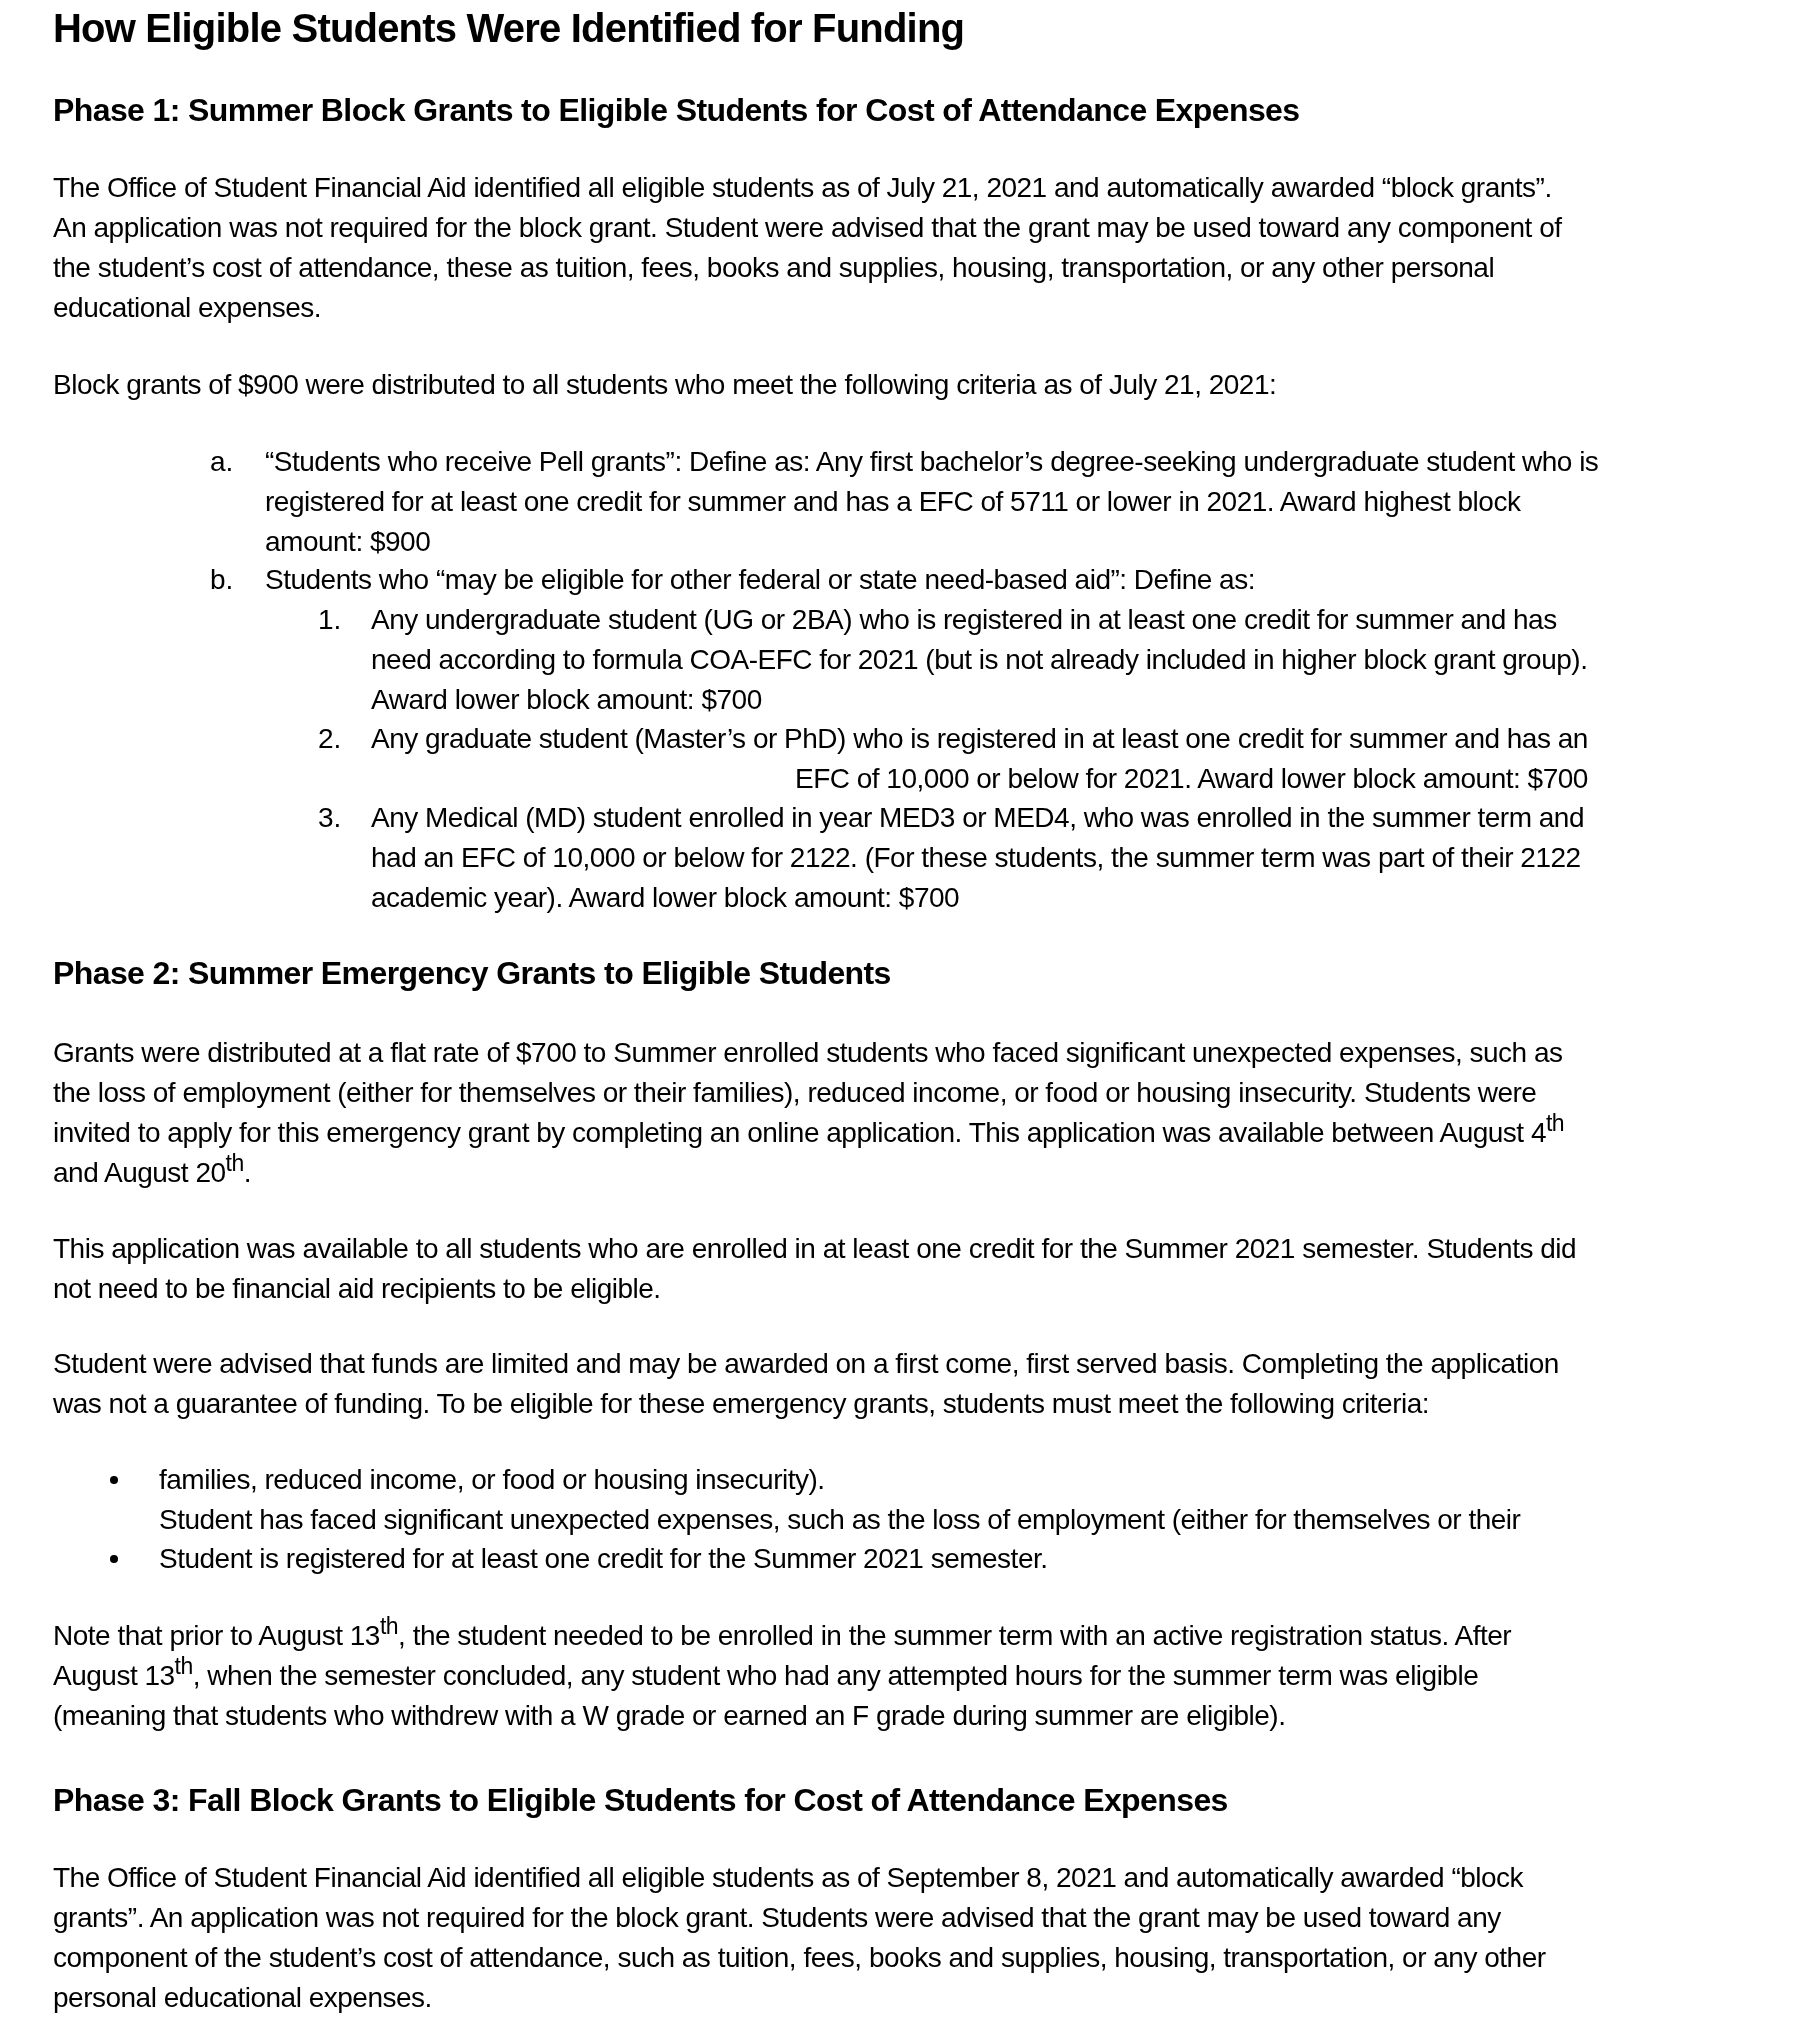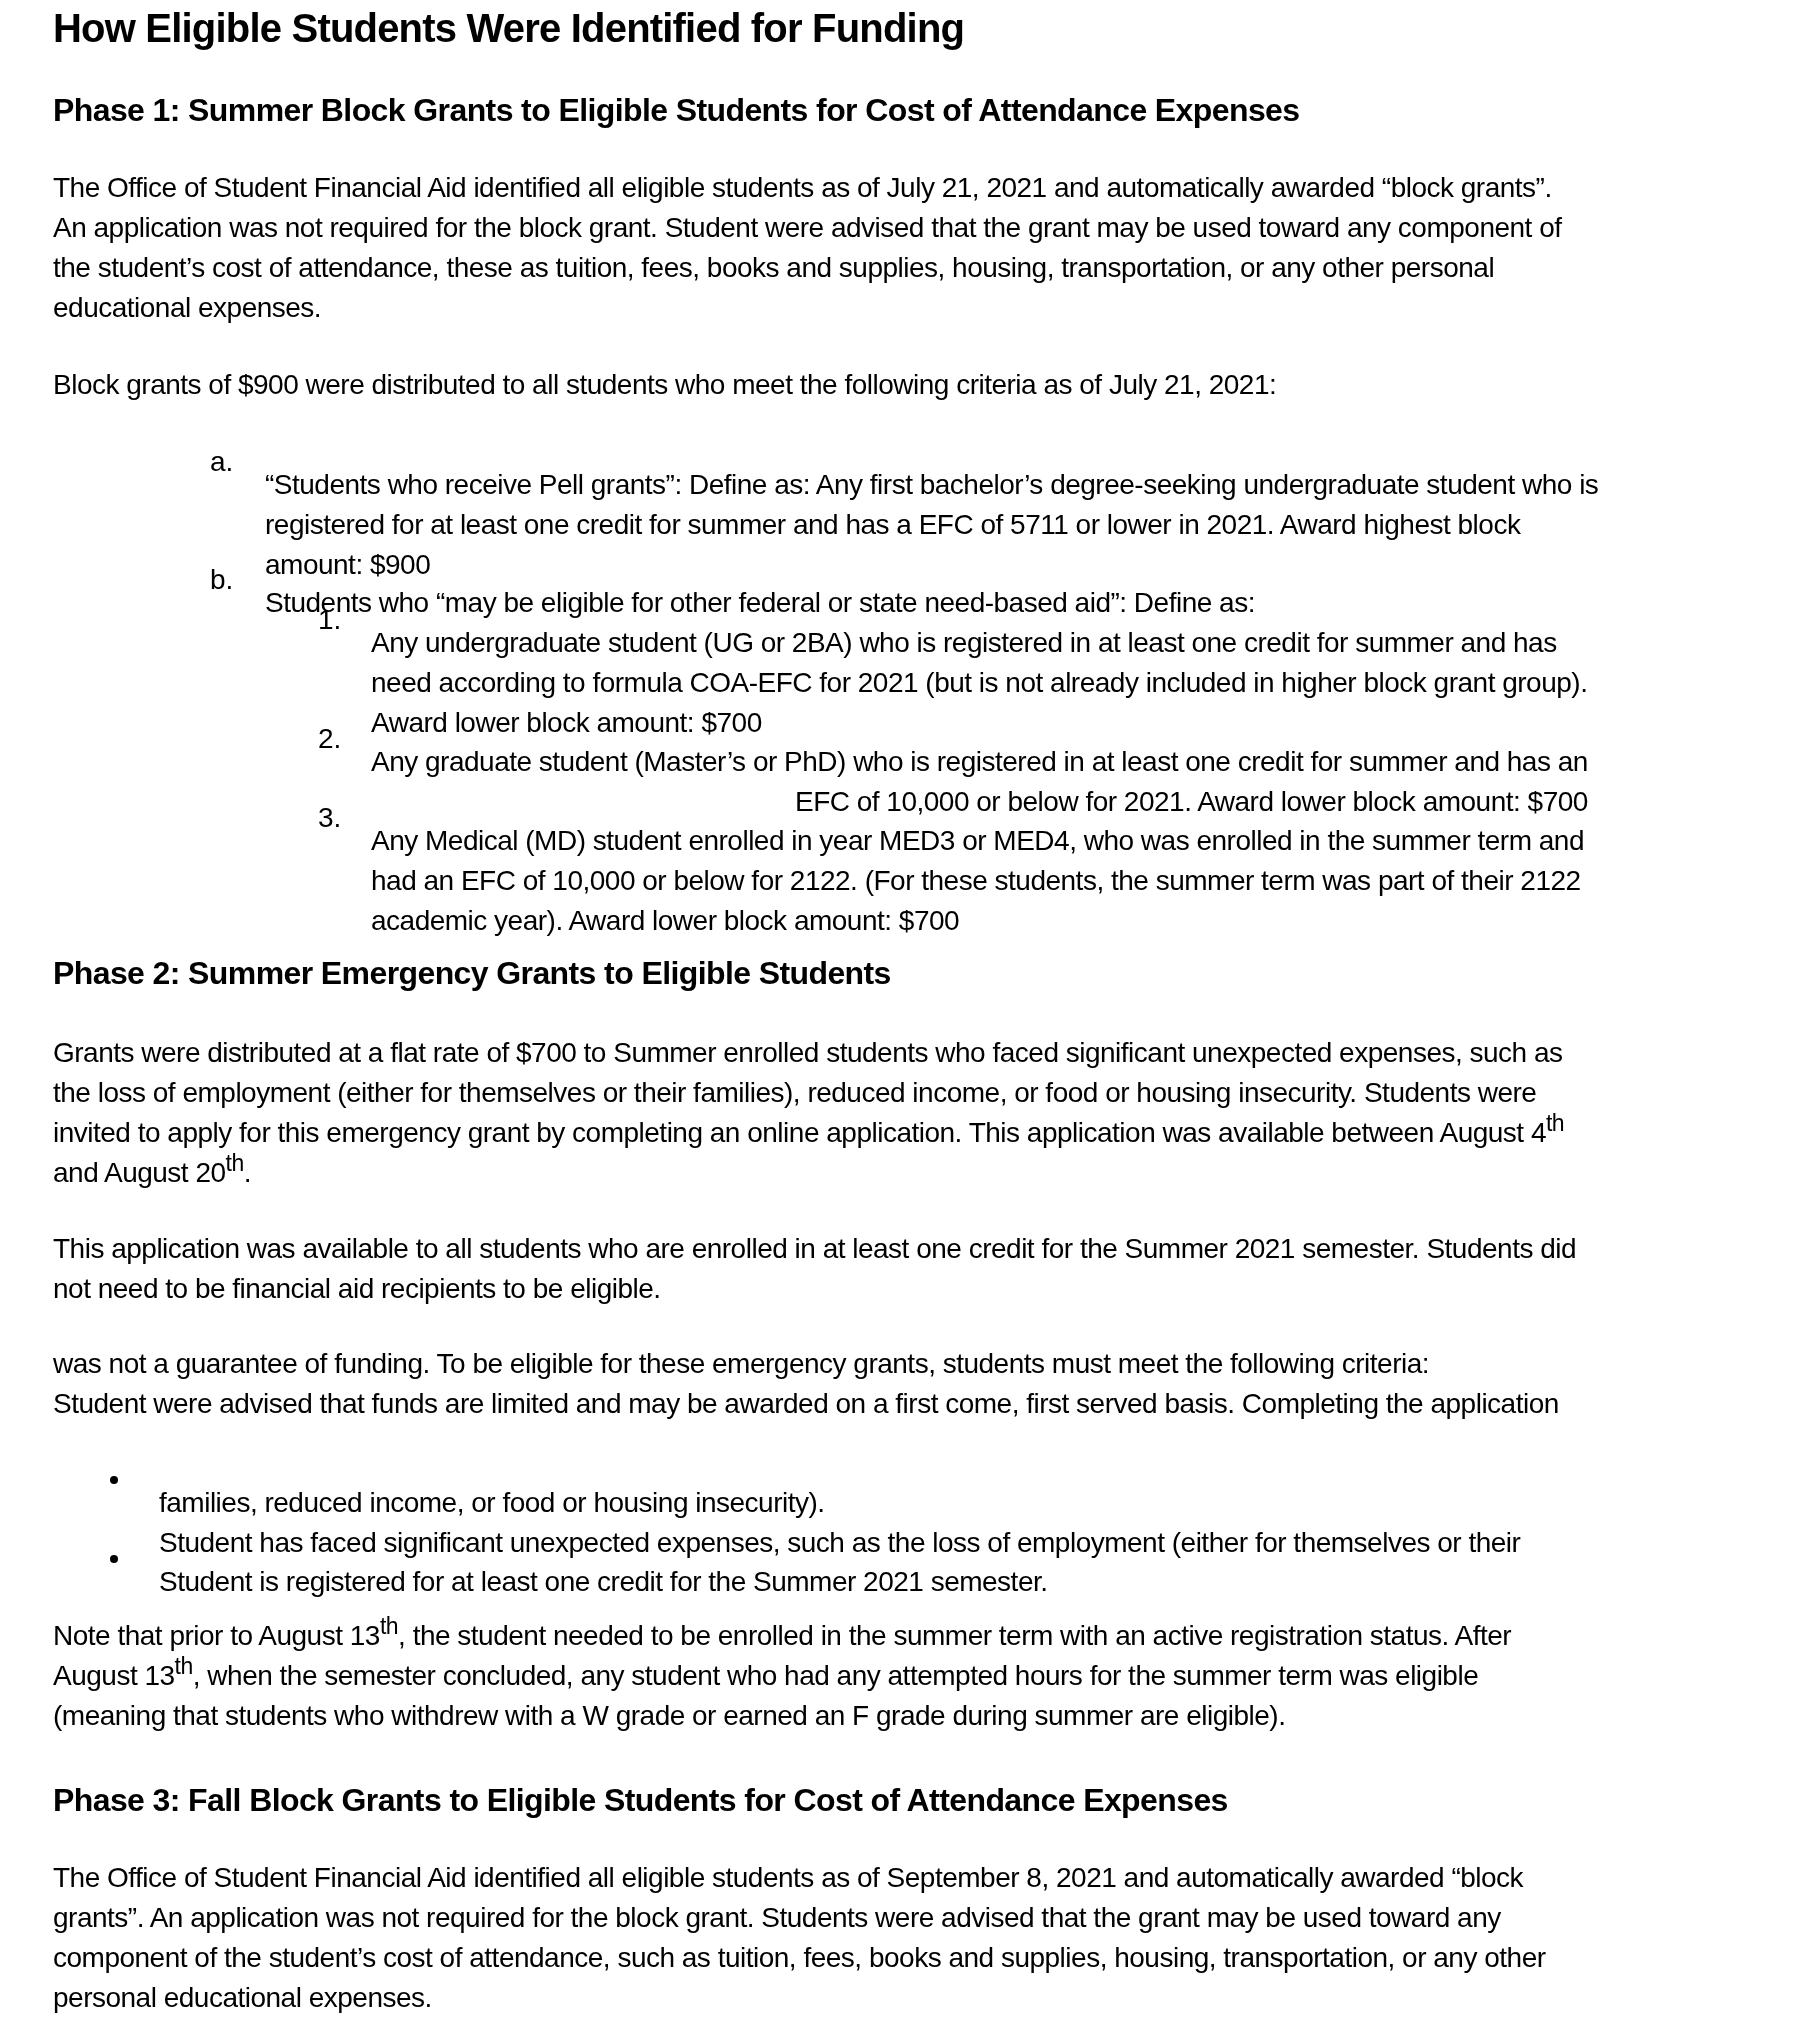--- a/index.html
+++ b/index.html
@@ -3,21 +3,21 @@
 <meta charset="utf-8">
 <style>
   html, body { margin: 0; padding: 0; background: #ffffff; }
   body { width: 1805px; height: 2035px; overflow: hidden; position: relative;
          font-family: "Liberation Sans", "DejaVu Sans", sans-serif; color: #000; }
   .page { position: absolute; left: 53px; top: 0; width: 1698px; }
   .title { position: absolute; top: 5.7px; left: 0; font-size: 40px; font-weight: bold; letter-spacing: -0.8px; white-space: nowrap; }
   .h2 { position: absolute; left: 0; font-size: 32px; font-weight: bold; letter-spacing: -0.6px; white-space: nowrap; }
   .p { position: absolute; left: 0; width: 1698px; font-size: 28px; line-height: 40px; letter-spacing: -0.5px; }
   .line { display: block; white-space: nowrap; }
-  .li { position: absolute; font-size: 28px; line-height: 40px; letter-spacing: -0.5px; margin-top: 23px; }
+  .li { position: absolute; font-size: 28px; line-height: 40px; letter-spacing: -0.5px; }
   .marker { position: absolute; font-size: 28px; line-height: 40px; }
   .bullet { position: absolute; width: 7.8px; height: 7.8px; border-radius: 50%; background: #000; }
   sup { font-size: 23px; line-height: 0; vertical-align: 11.3px; }
 </style>
 </head>
 <body>
 
 <div class="page">
 
   <div class="title">How Eligible Students Were Identified for Funding</div>
@@ -85,22 +85,22 @@
     <span class="line"><span>invited to apply for this emergency grant by completing an online application. This application was available between August 4</span><sup>th</sup></span>
     <span class="line"><span>and August 20</span><sup>th</sup><span>.</span></span>
   </div>
 
   <div class="p" style="top:1229px;">
     <span class="line">This application was available to all students who are enrolled in at least one credit for the Summer 2021 semester. Students did</span>
     <span class="line">not need to be financial aid recipients to be eligible.</span>
   </div>
 
   <div class="p" style="top:1344px;">
+    <span class="line">Student were advised that funds are limited and may be awarded on a first come, first served basis. Completing the application</span>
     <span class="line">was not a guarantee of funding. To be eligible for these emergency grants, students must meet the following criteria:</span>
-    <span class="line">Student were advised that funds are limited and may be awarded on a first come, first served basis. Completing the application</span>
   </div>
 
   <div>
     <span class="bullet" style="top:1476px; left:57px;"></span>
     <div class="li" style="top:1460px; left:106px;">
       <span class="line">families, reduced income, or food or housing insecurity).</span>
       <span class="line">Student has faced significant unexpected expenses, such as the loss of employment (either for themselves or their</span>
     </div>
   </div>
   <div>

